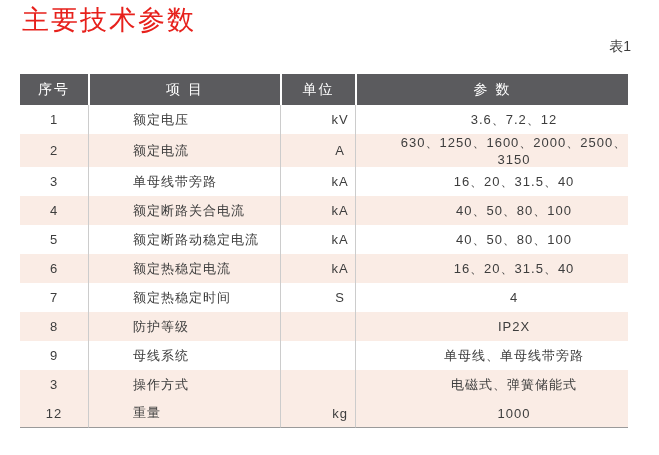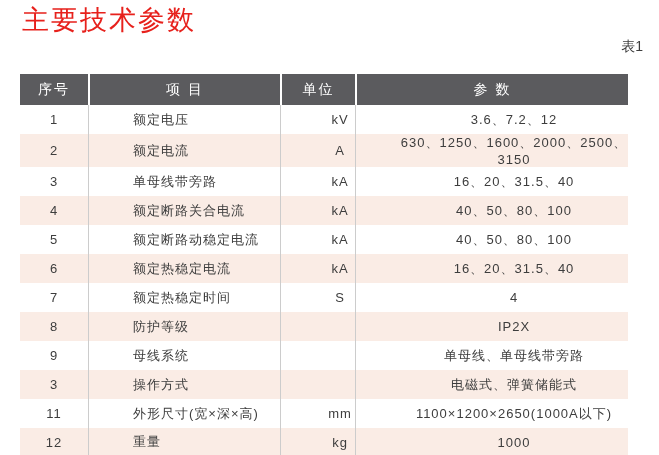--- a/index.html
+++ b/index.html
@@ -13,21 +13,21 @@
   .page-title {
     position: absolute;
     left: 22px; top: 2px;
     font-size: 27px;
     font-weight: normal;
     letter-spacing: 2px;
     color: var(--title-red, #e7211c);
   }
   .table-label {
     position: absolute;
-    right: 16px; top: 38px;
+    right: 28px; top: 38px;
     font-size: 14px;
     color: #3d3d3d;
   }
   .params-table {
     position: absolute;
     left: 20px; top: 74px;
     width: 608px;
     border-collapse: separate;
     border-spacing: 0;
     table-layout: fixed;
@@ -132,26 +132,20 @@
     <td class="c-item">母线系统</td>
     <td class="c-unit"></td>
     <td class="c-value">单母线、单母线带旁路</td>
   </tr>
       <tr class="alt">
     <td class="c-no">3</td>
     <td class="c-item">操作方式</td>
     <td class="c-unit"></td>
     <td class="c-value">电磁式、弹簧储能式</td>
   </tr>
-      <tr>
-    <td class="c-no">11</td>
-    <td class="c-item">外形尺寸(宽×深×高)</td>
-    <td class="c-unit">mm</td>
-    <td class="c-value">1100×1200×2650(1000A以下)</td>
-  </tr>
       <tr class="alt">
     <td class="c-no">12</td>
     <td class="c-item">重量</td>
     <td class="c-unit">kg</td>
     <td class="c-value">1000</td>
   </tr>
     </tbody>
 </table>
 
 </body></html>

